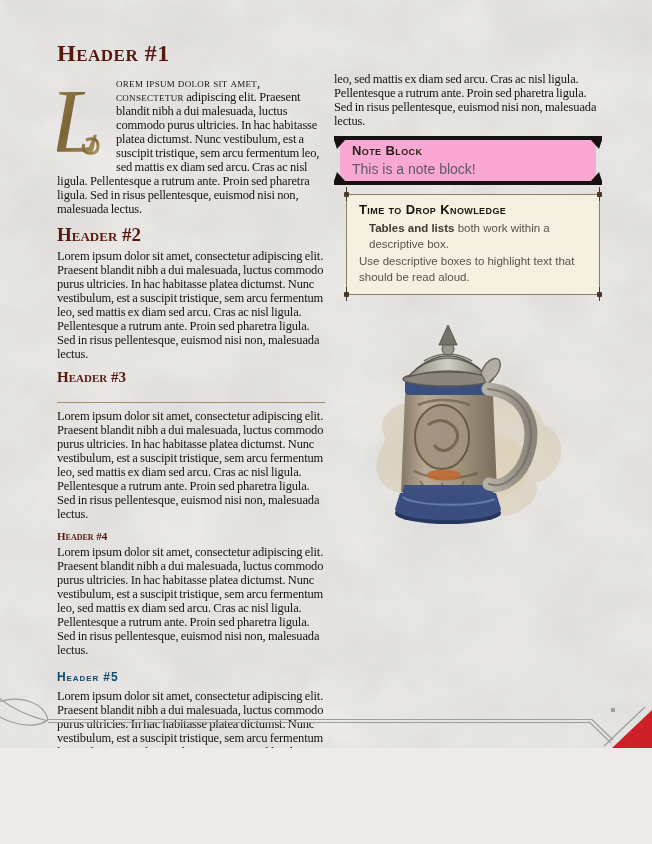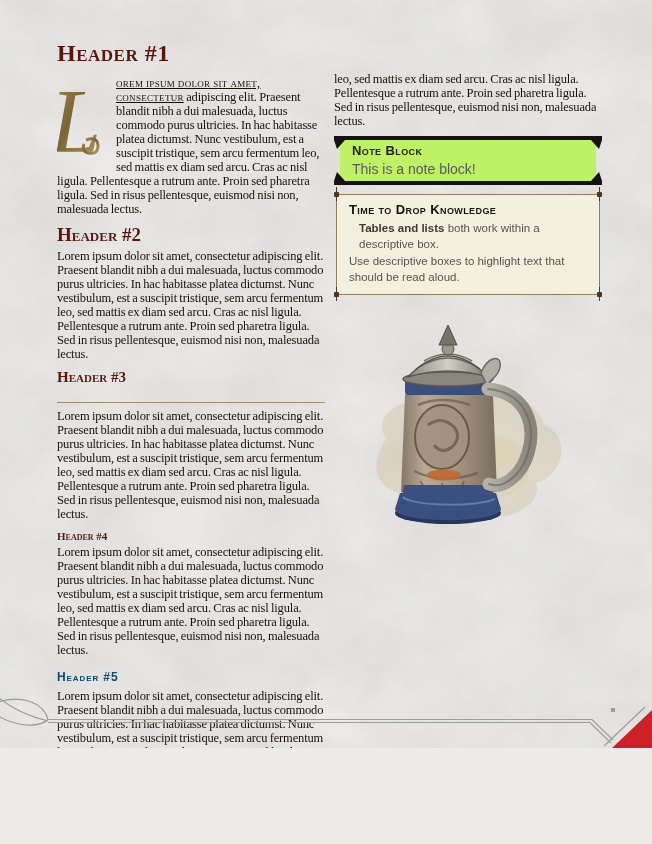--- a/index.html
+++ b/index.html
@@ -19,39 +19,39 @@
         color:#58180D;font-weight:700;margin:0;}
   h1.hb{font-size:24px;letter-spacing:0.5px;margin:0 0 9px 0;}
   h2.hb{font-size:19px;margin:2px 0 3px 0;}
   h3.hb{font-size:15px;margin:8px 0 6px 0;border-bottom:1.5px solid #a2906c;padding-bottom:16px;}
   h4.hb{font-size:11px;margin:9px 0 3px 0;}
   h5.hb{font-family:"Liberation Sans",sans-serif;font-variant:small-caps;font-size:12px;
         letter-spacing:0.9px;color:#0c4a6e;font-weight:700;margin:13px 0 5px 0;}
 
   
   .dropcap{float:left;width:56px;height:90px;margin:2px 8px 0 -5px;}
-  .lead{font-variant:small-caps;letter-spacing:0.3px;text-decoration:underline;}
+  .lead{font-variant:small-caps;letter-spacing:0.3px;}
 
   
   .noteblock{position:relative;margin:7px 0 9px 0;}
   .note-bar-top,.note-bar-bottom{position:absolute;left:0;right:0;height:4px;background:#151211;}
   .note-bar-top{top:0;}
   .note-bar-bottom{bottom:0;}
   .tail{position:absolute;width:0;height:0;border-style:solid;border-color:transparent;}
   .tail-tl{top:4px;left:0;border-top:9px solid #151211;border-right:8px solid transparent;}
   .tail-tr{top:4px;right:0;border-top:9px solid #151211;border-left:8px solid transparent;}
   .tail-bl{bottom:4px;left:0;border-bottom:9px solid #151211;border-right:8px solid transparent;}
   .tail-br{bottom:4px;right:0;border-bottom:9px solid #151211;border-left:8px solid transparent;}
-  .note-inner{margin:2px 6px;background:#bef264;padding:7px 12px 8px 12px;}
+  .note-inner{margin:2px 6px;background:#f9a8d4;padding:7px 12px 8px 12px;}
   .note-title{font-family:"Liberation Sans",sans-serif;font-variant:small-caps;font-weight:700;
         font-size:13px;color:#28211b;letter-spacing:0.4px;}
   .note-body{font-family:"Liberation Sans",sans-serif;font-size:14px;color:#5d5963;margin-top:3px;}
 
   
-  .descbox{position:relative;margin:6px 2px 0 2px;background:#f4f0e0;
+  .descbox{position:relative;margin:6px 2px 0 12px;background:#f4f0e0;
         border:1px solid #8f7d5f;padding:7px 12px 9px 12px;}
   .corner{position:absolute;width:5px;height:5px;background:#4c3624;border-radius:1px;}
   .corner::before{content:"";position:absolute;left:2px;top:-5px;width:1px;height:14px;background:#4c3624;}
   .c-tl{top:-3px;left:-3px;} .c-tr{top:-3px;right:-3px;}
   .c-bl{bottom:-3px;left:-3px;} .c-br{bottom:-3px;right:-3px;}
   .desc-title{font-family:"Liberation Sans",sans-serif;font-variant:small-caps;font-weight:700;
         font-size:13px;color:#16130e;letter-spacing:0.4px;margin-bottom:3px;}
   .desc-body{font-family:"Liberation Sans",sans-serif;font-size:11.5px;line-height:1.42;color:#57534b;}
   .desc-line2{padding-left:10px;margin-top:1px;}
   .desc-bold{font-weight:700;color:#3e3a33;}

